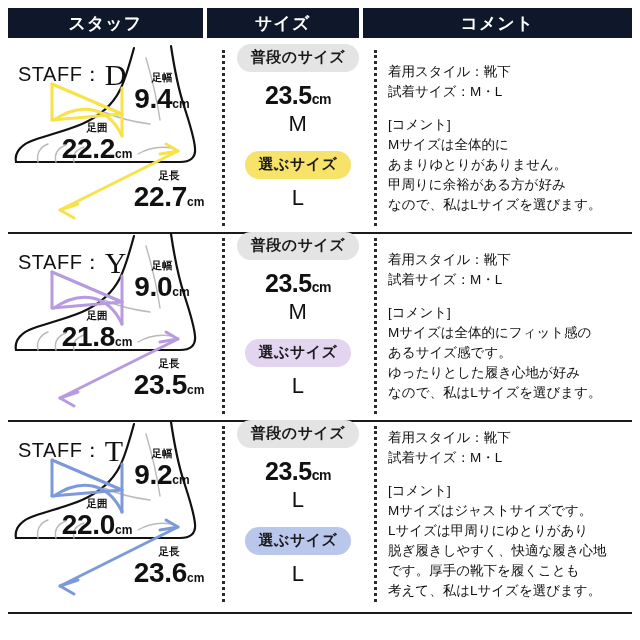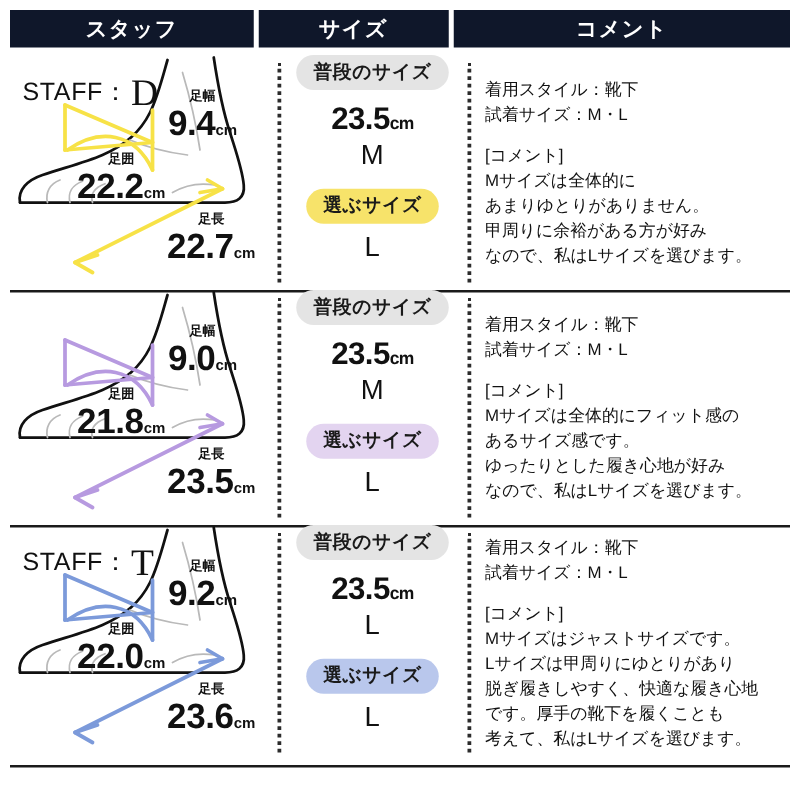--- a/index.html
+++ b/index.html
@@ -202,20 +202,21 @@
               <path d="M44,76 L114,70"></path>
               <path d="M114,44 L114,92"></path>
               <path d="M46,76 C72,58 100,62 114,92"></path>
               <path d="M52,166 L170,107"></path>
               <path d="M52,166 L70,160 M52,166 L66,174"></path>
               <path d="M170,107 L152,110 M170,107 L158,100"></path>
             </g>
           </svg>
         </div>
 
+        <div class="staff-label"><span>STAFF：</span><span class="ini">Y</span></div>
 
         <div class="meas m-width">
           <span class="lbl">足幅</span>
           <span class="num">9.0</span><span class="unit">cm</span>
         </div>
         <div class="meas m-girth">
           <span class="lbl">足囲</span>
           <span class="num">21.8</span><span class="unit">cm</span>
         </div>
         <div class="meas m-length">

